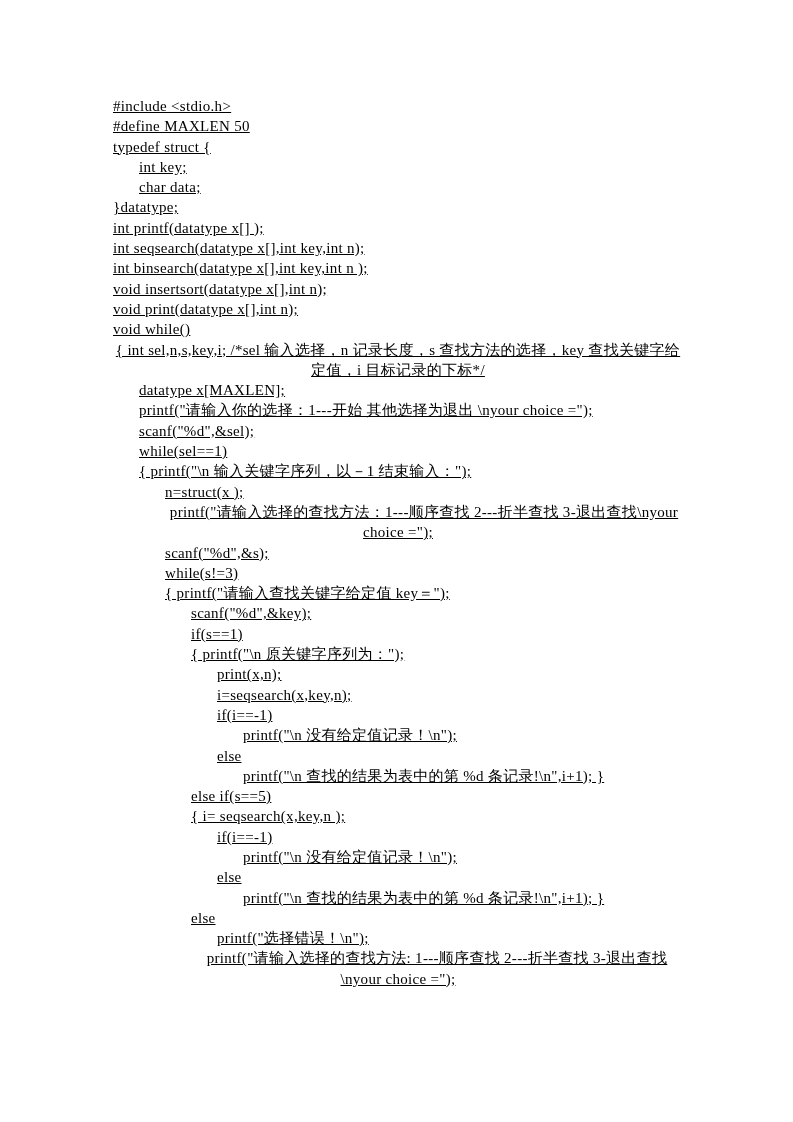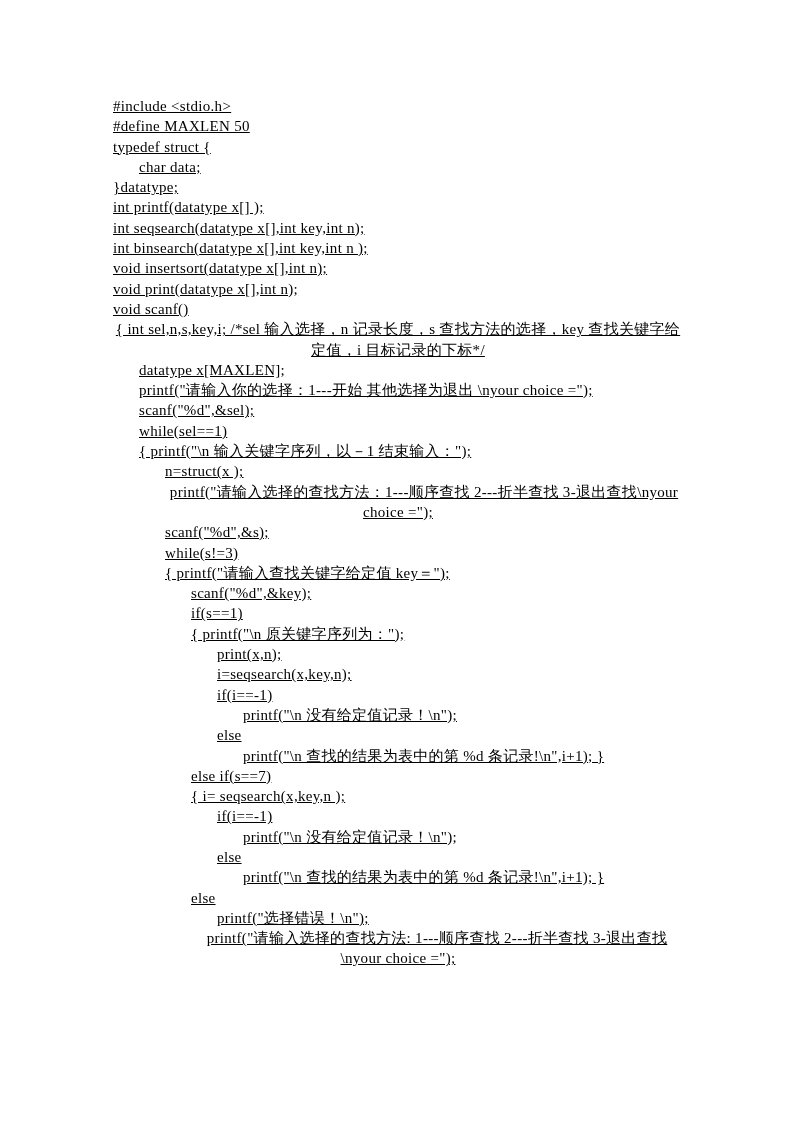--- a/index.html
+++ b/index.html
@@ -55,49 +55,50 @@
   .spacer-wide { display: inline-block; width: 0; }
 </style>
 </head>
 <body>
 
 <div class="page">
   <div class="code-block" id="code-listing">
       <div class="code-line ind0">#include &lt;stdio.h&gt;</div>
       <div class="code-line ind0">#define MAXLEN 50</div>
       <div class="code-line ind0">typedef    struct {</div>
+      <div class="code-line ind1">int key;</div>
       <div class="code-line ind1">char data;</div>
       <div class="code-line ind0">}datatype;</div>
       <div class="code-line ind0">int printf(datatype x[] );</div>
       <div class="code-line ind0">int seqsearch(datatype x[],int key,int n);</div>
       <div class="code-line ind0">int binsearch(datatype x[],int key,int n );</div>
       <div class="code-line ind0">void insertsort(datatype x[],int n);</div>
       <div class="code-line ind0">void print(datatype x[],int n);</div>
-      <div class="code-line ind0">void scanf()</div>
+      <div class="code-line ind0">void while()</div>
       <div class="code-line ind0 hang" style="padding-left: 0px;"><span class="spacer-wide" style="width: 0px;"></span><span>{     int sel,n,s,key,i;      /*sel 输入选择，n 记录长度，s 查找方法的选择，key 查找关键字给定值，i 目标记录的下标*/</span></div>
       <div class="code-line ind1">datatype x[MAXLEN];</div>
       <div class="code-line ind1">printf("请输入你的选择：1---开始  其他选择为退出  \nyour choice =");</div>
       <div class="code-line ind1">scanf("%d",&amp;sel);</div>
       <div class="code-line ind1">while(sel==1)</div>
       <div class="code-line ind1">{     printf("\n 输入关键字序列，以－1 结束输入：");</div>
       <div class="code-line ind2">n=struct(x );</div>
       <div class="code-line ind2 hang" style="padding-left: 0px;"><span class="spacer-wide" style="width: 52px;"></span><span>printf("请输入选择的查找方法：1---顺序查找  2---折半查找  3-退出查找\nyour choice =");</span></div>
       <div class="code-line ind2">scanf("%d",&amp;s);</div>
       <div class="code-line ind2">while(s!=3)</div>
       <div class="code-line ind2">{     printf("请输入查找关键字给定值 key＝");</div>
       <div class="code-line ind3">scanf("%d",&amp;key);</div>
       <div class="code-line ind3">if(s==1)</div>
       <div class="code-line ind3">{     printf("\n 原关键字序列为：");</div>
       <div class="code-line ind4">print(x,n);</div>
       <div class="code-line ind4">i=seqsearch(x,key,n);</div>
       <div class="code-line ind4">if(i==-1)</div>
       <div class="code-line ind5">printf("\n 没有给定值记录！\n");</div>
       <div class="code-line ind4">else</div>
       <div class="code-line ind5">printf("\n 查找的结果为表中的第  %d  条记录!\n",i+1);    }</div>
-      <div class="code-line ind3">else if(s==7)</div>
+      <div class="code-line ind3">else if(s==5)</div>
       <div class="code-line ind3">{     i= seqsearch(x,key,n );</div>
       <div class="code-line ind4">if(i==-1)</div>
       <div class="code-line ind5">printf("\n 没有给定值记录！\n");</div>
       <div class="code-line ind4">else</div>
       <div class="code-line ind5">printf("\n 查找的结果为表中的第  %d  条记录!\n",i+1);       }</div>
       <div class="code-line ind3">else</div>
       <div class="code-line ind4">printf("选择错误！\n");</div>
       <div class="code-line ind3 hang" style="padding-left: 0px;"><span class="spacer-wide" style="width: 78px;"></span><span>printf("请输入选择的查找方法: 1---顺序查找  2---折半查找  3-退出查找\nyour choice =");</span></div>
     </div>
 </div>

